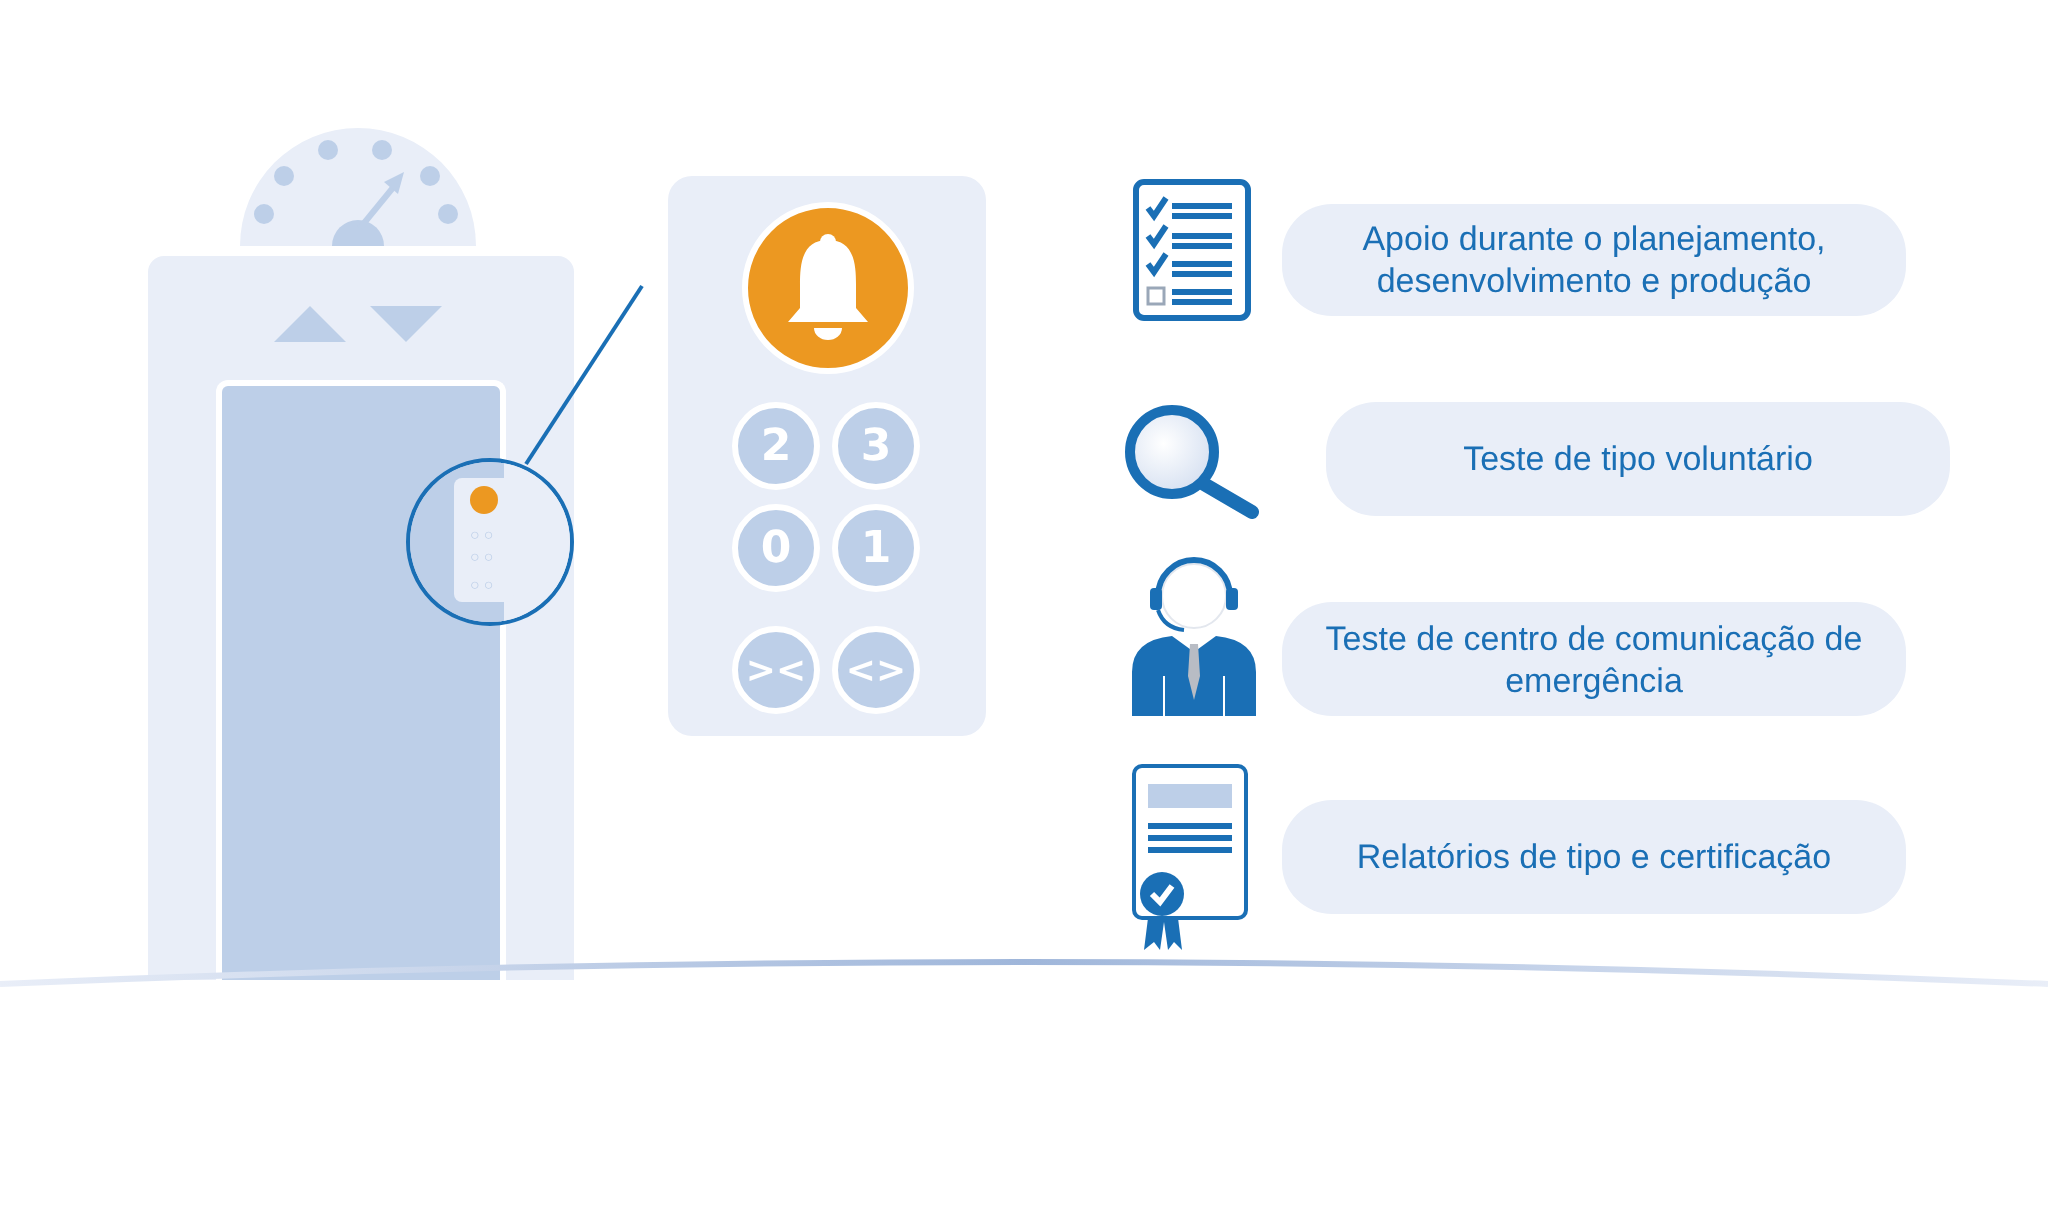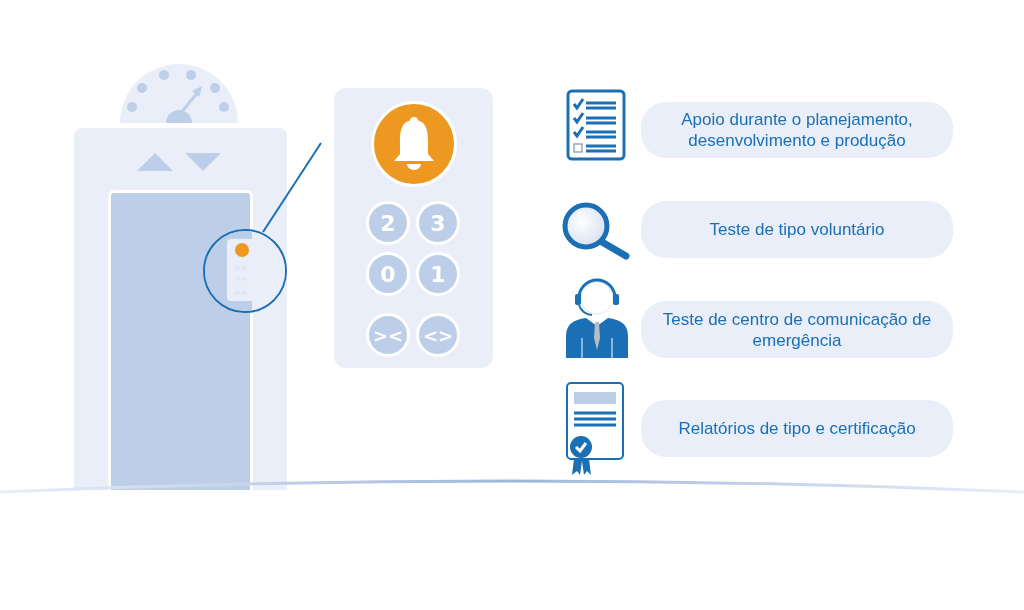--- a/index.html
+++ b/index.html
@@ -112,21 +112,21 @@
     <defs>
         <radialGradient id="lens" cx="40%" cy="40%" r="60%">
           <stop offset="0" stop-color="#fff"></stop>
           <stop offset="1" stop-color="#d8e2f2"></stop>
         </radialGradient>
       </defs>
     <circle cx="26" cy="26" r="21" fill="url(#lens)" stroke="#1a6fb5" stroke-width="5"></circle>
     <line x1="42" y1="42" x2="66" y2="56" stroke="#1a6fb5" stroke-width="7" stroke-linecap="round"></line>
   </svg>
 </div>
-<div class="abs label-box" style="left:641px;top:201px;width:312px;height:57px;text-align:center;">
+<div class="abs label-box" style="left:663px;top:201px;width:312px;height:57px;text-align:center;">
     <span>Teste de tipo voluntário</span>
   </div>
 
 <div class="abs" style="left:562px;top:278px;">
   <svg width="70" height="82" viewBox="0 0 70 82">
     <circle cx="35" cy="20" r="16" fill="#fff" stroke="#e3e7ee" stroke-width="1"></circle>
     <path d="M17 20 A18 18 0 0 1 53 20" fill="none" stroke="#1a6fb5" stroke-width="3"></path>
     <rect x="13" y="16" width="6" height="11" rx="2" fill="#1a6fb5"></rect>
     <rect x="51" y="16" width="6" height="11" rx="2" fill="#1a6fb5"></rect>
     <path d="M17 27 Q20 36 30 37" fill="none" stroke="#1a6fb5" stroke-width="2"></path>

